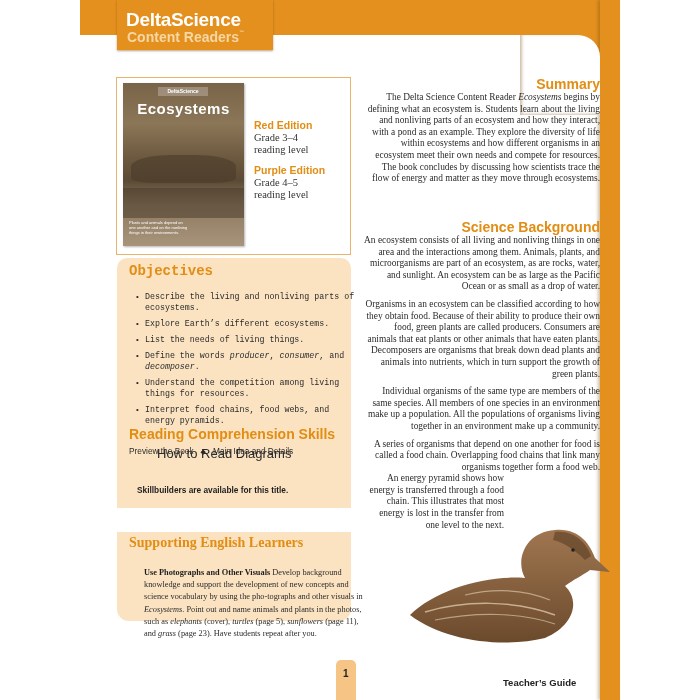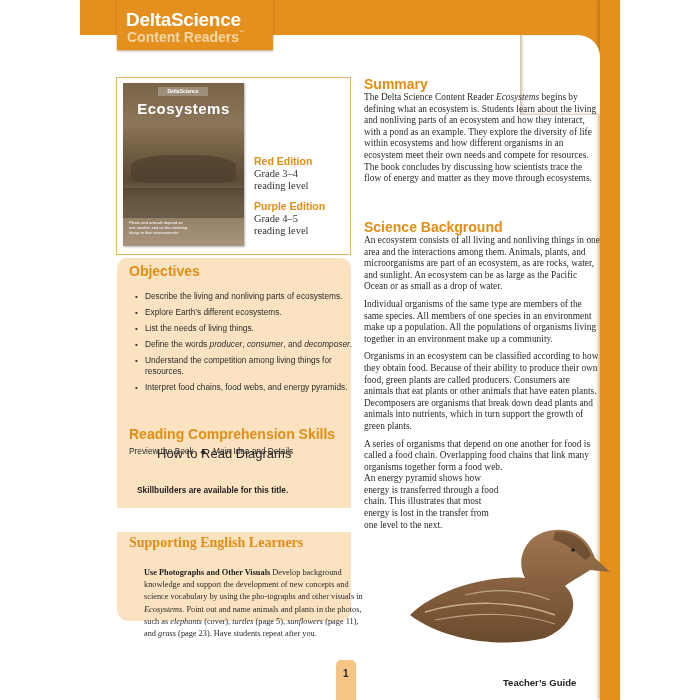--- a/index.html
+++ b/index.html
@@ -22,42 +22,42 @@
   .cover { position: absolute; left: 6px; top: 5px; width: 121px; height: 163px;
            background: linear-gradient(180deg, #7a6449 0%, #8c7658 25%, #6d5a40 45%, #5b4a35 60%, #8c7a60 75%, #a8947a 100%);
            box-shadow: 1px 1px 2px rgba(0,0,0,0.3); }
   .cover .brand { position: absolute; left: 35px; top: 4px; width: 50px; height: 9px; background: rgba(255,255,255,0.25);
                   color: #fff; font-size: 5px; text-align: center; font-weight: bold; line-height: 9px; }
   .cover .ctitle { position: absolute; left: 0; width: 100%; top: 17px; text-align: center; color: #fff; font-weight: bold; font-size: 15px; letter-spacing: 0.5px; }
   .cover .elephants { position: absolute; left: 8px; top: 72px; width: 105px; height: 28px; border-radius: 40% 40% 20% 20%;
                       background: #4a3b2a; opacity: 0.6; }
   .cover .water { position: absolute; left: 0; top: 105px; width: 100%; height: 30px; background: rgba(70,55,40,0.5); }
   .cover .blurb { position: absolute; left: 6px; top: 137px; width: 60px; color: #fff; font-size: 4px; line-height: 5px; }
-  .ed-text { position: absolute; left: 137px; font-size: 10.5px; line-height: 12.5px; color: #333; font-family: "Liberation Serif", serif; margin-top: 36px; }
+  .ed-text { position: absolute; left: 137px; font-size: 10.5px; line-height: 12.5px; color: #333; font-family: "Liberation Serif", serif; }
   .ed-label { color: #e28d14; font-weight: bold; font-family: "Liberation Sans", sans-serif; font-size: 10.5px; }
 
   .panel { position: absolute; left: 117px; width: 234px; background: #fbe3c2; }
   .panel h2 { margin: 0; color: #e28d14; font-size: 14px; font-weight: bold; }
-  .objectives { top: 258px; height: 170px; border-radius: 10px 10px 0 0; padding: 0; }
+  .objectives { top: 258px; height: 170px; border-radius: 10px 10px 0 0; padding: 0; font-family: Liberation Mono, monospace; }
   .objectives h2 { position: absolute; left: 12px; top: 5px; }
   .objectives ul { position: absolute; left: 10px; top: 25px; margin: 8px; padding: 0; list-style: none; width: 225px; }
   .objectives li { font-size: 8.3px; color: #2b2b2b; line-height: 11px; margin-bottom: 5px; padding-left: 10px; position: relative; }
   .objectives li::before { content: "•"; position: absolute; left: 0; top: 0; font-size: 8px; }
   .reading { top: 428px; height: 80px; }
   .reading h2 { position: absolute; left: 12px; top: -2px; }
   .reading .r1 { position: absolute; left: 12px; top: 18px; font-size: 8.3px; color: #2b2b2b; }
   .reading .r2 { position: absolute; left: 12px; top: 18px; font-size: 13px; color: #2b2b2b; margin-left: 28px; }
   .reading .r3 { position: absolute; left: 12px; top: 57px; font-size: 8.3px; color: #1e1e1e; font-weight: bold; padding-left: 8px; }
   .diamond { display: inline-block; margin: 0 7px; font-size: 7px; }
   .english { top: 532px; height: 89px; border-radius: 0 0 12px 12px; font-family: Liberation Serif, serif; }
   .english h2 { position: absolute; left: 12px; top: 3px; }
   .english p { position: absolute; left: 12px; top: 20px; width: 220px; margin: 15px; font-size: 8.3px; line-height: 12.2px; color: #2b2b2b; }
   .english b { color: #1e1e1e; }
 
-  .col { position: absolute; left: 364px; width: 236px; font-family: "Liberation Serif", serif; color: #2b2b2b; }
+  .col { position: absolute; left: 364px; width: 236px; font-family: "Liberation Serif", serif; color: #2b2b2b; text-align: right; }
   .col h2 { margin: 0; font-family: "Liberation Sans", sans-serif; color: #e28d14; font-size: 14px; font-weight: bold; }
   .col p { margin: 0 0 6px 0; font-size: 9.4px; line-height: 11.6px; }
   .summary { top: 76px; }
   .background { top: 219px; }
   .narrow { width: 140px; }
 
   .duck { position: absolute; left: 405px; top: 520px; width: 205px; height: 125px; }
   .page-tab { position: absolute; left: 336px; top: 660px; width: 20px; height: 40px; background: #f6c585; border-radius: 5px 5px 0 0; }
   .page-num { position: absolute; left: 343px; top: 668px; font-size: 10px; font-weight: bold; color: #222; }
   .footer { position: absolute; left: 503px; top: 677px; font-size: 9.5px; font-weight: bold; color: #222; }
@@ -120,22 +120,22 @@
 </div>
 
 <div class="col summary">
   <h2>Summary</h2>
   <p><span>The Delta Science Content Reader </span><i>Ecosystems</i><span> begins by defining what an ecosystem is. Students learn about the living and nonliving parts of an ecosystem and how they interact, with a pond as an example. They explore the diversity of life within ecosystems and how different organisms in an ecosystem meet their own needs and compete for resources. The book concludes by discussing how scientists trace the flow of energy and matter as they move through ecosystems.</span></p>
 </div>
 
 <div class="col background">
   <h2>Science Background</h2>
   <p>An ecosystem consists of all living and nonliving things in one area and the interactions among them. Animals, plants, and microorganisms are part of an ecosystem, as are rocks, water, and sunlight. An ecosystem can be as large as the Pacific Ocean or as small as a drop of water.</p>
+  <p>Organisms in an ecosystem can be classified according to how they obtain food. Because of their ability to produce their own food, green plants are called producers. Consumers are animals that eat plants or other animals that have eaten plants. Decomposers are organisms that break down dead plants and animals into nutrients, which in turn support the growth of green plants.</p>
   <p>Individual organisms of the same type are members of the same species. All members of one species in an environment make up a population. All the populations of organisms living together in an environment make up a community.</p>
-  <p>Organisms in an ecosystem can be classified according to how they obtain food. Because of their ability to produce their own food, green plants are called producers. Consumers are animals that eat plants or other animals that have eaten plants. Decomposers are organisms that break down dead plants and animals into nutrients, which in turn support the growth of green plants.</p>
   <p style="margin-bottom:0;">A series of organisms that depend on one another for food is called a food chain. Overlapping food chains that link many organisms together form a food web.</p>
   <p class="narrow">An energy pyramid shows how energy is transferred through a food chain. This illustrates that most energy is lost in the transfer from one level to the next.</p>
 </div>
 
 <svg class="duck" viewBox="0 0 205 125">
   <defs>
     <linearGradient id="dg" x1="0" y1="0" x2="0" y2="1">
       <stop offset="0" stop-color="#a07650"></stop>
         <stop offset="1" stop-color="#6b4a2c"></stop>
     </linearGradient>

